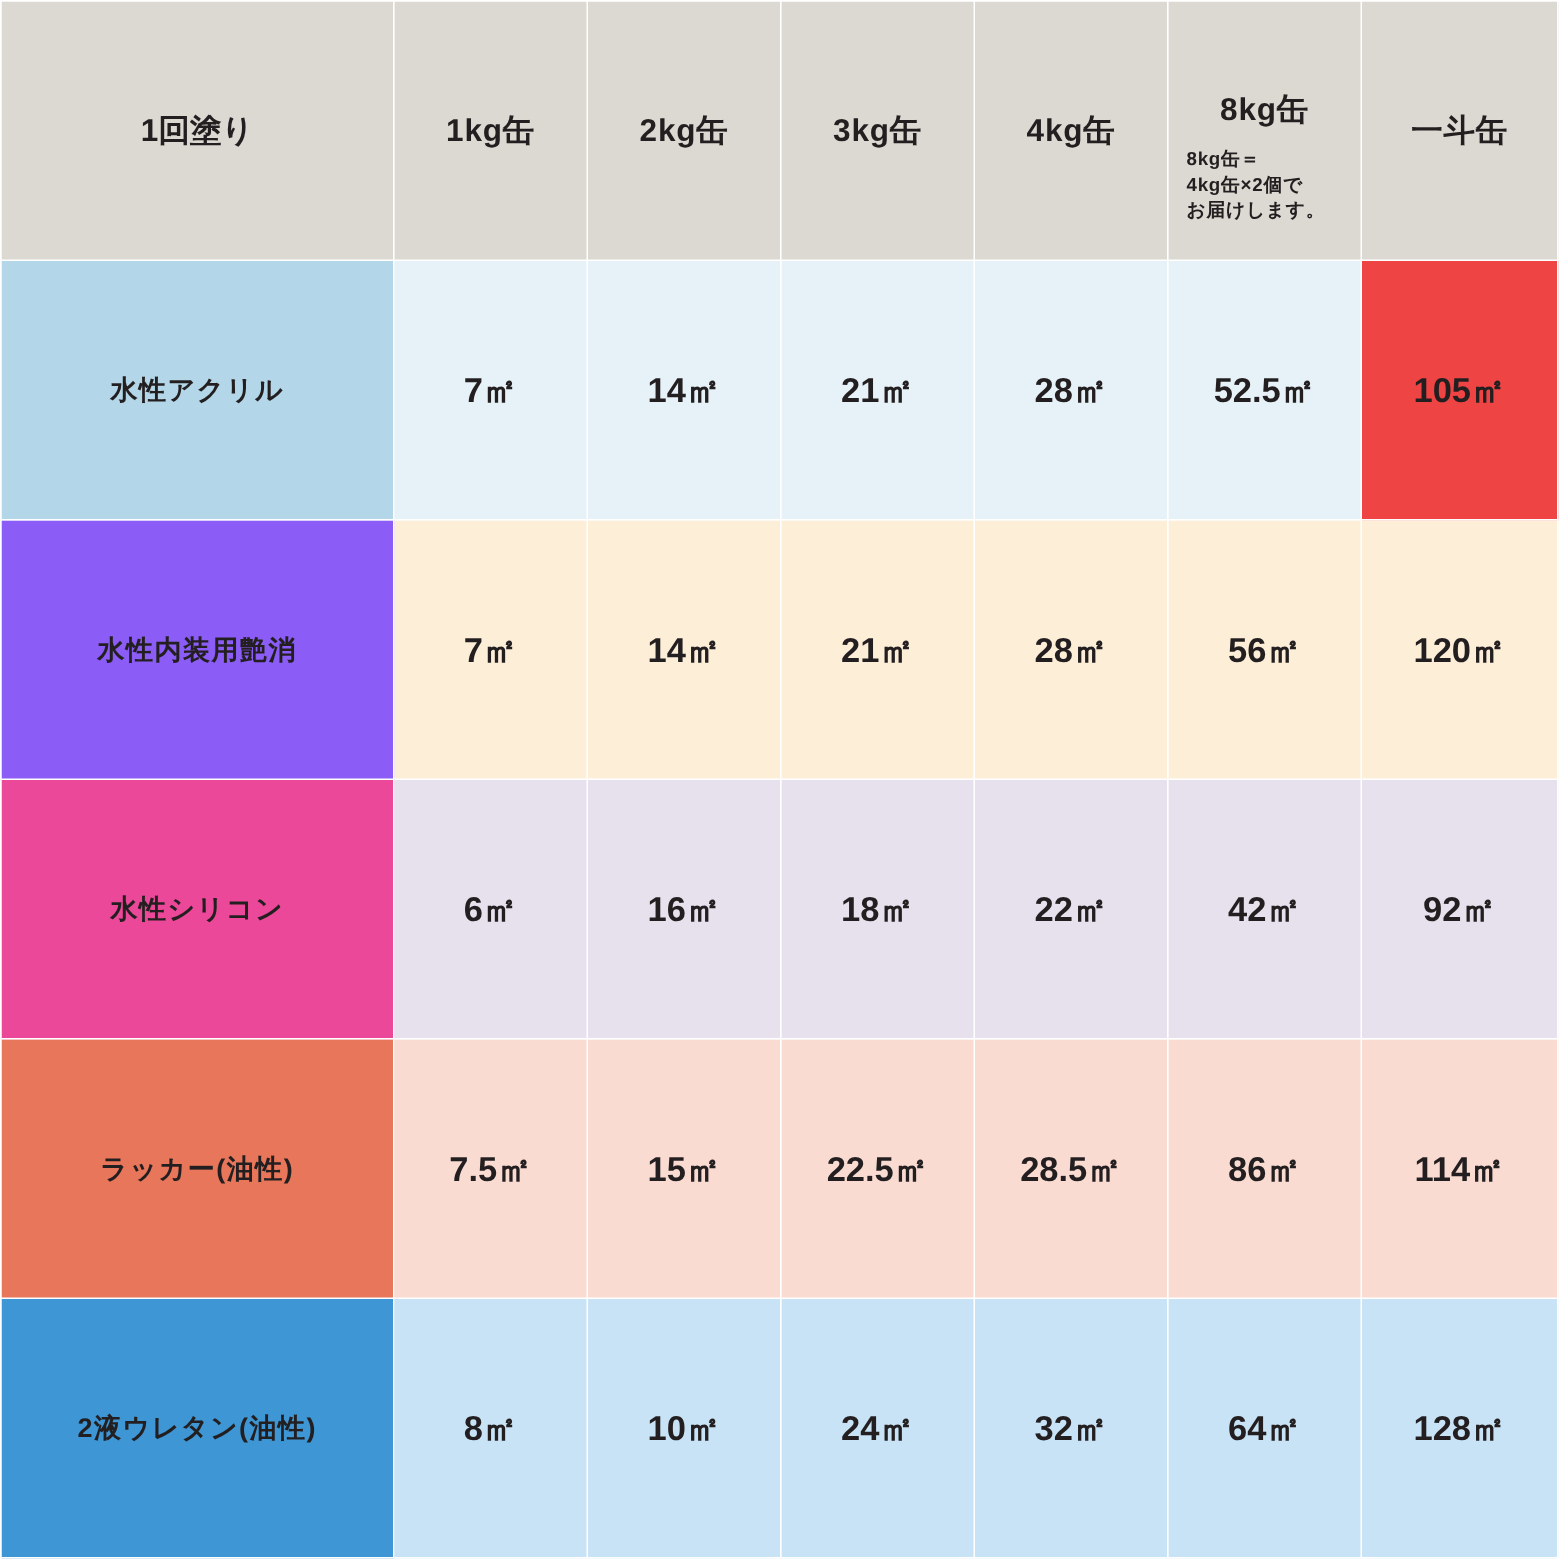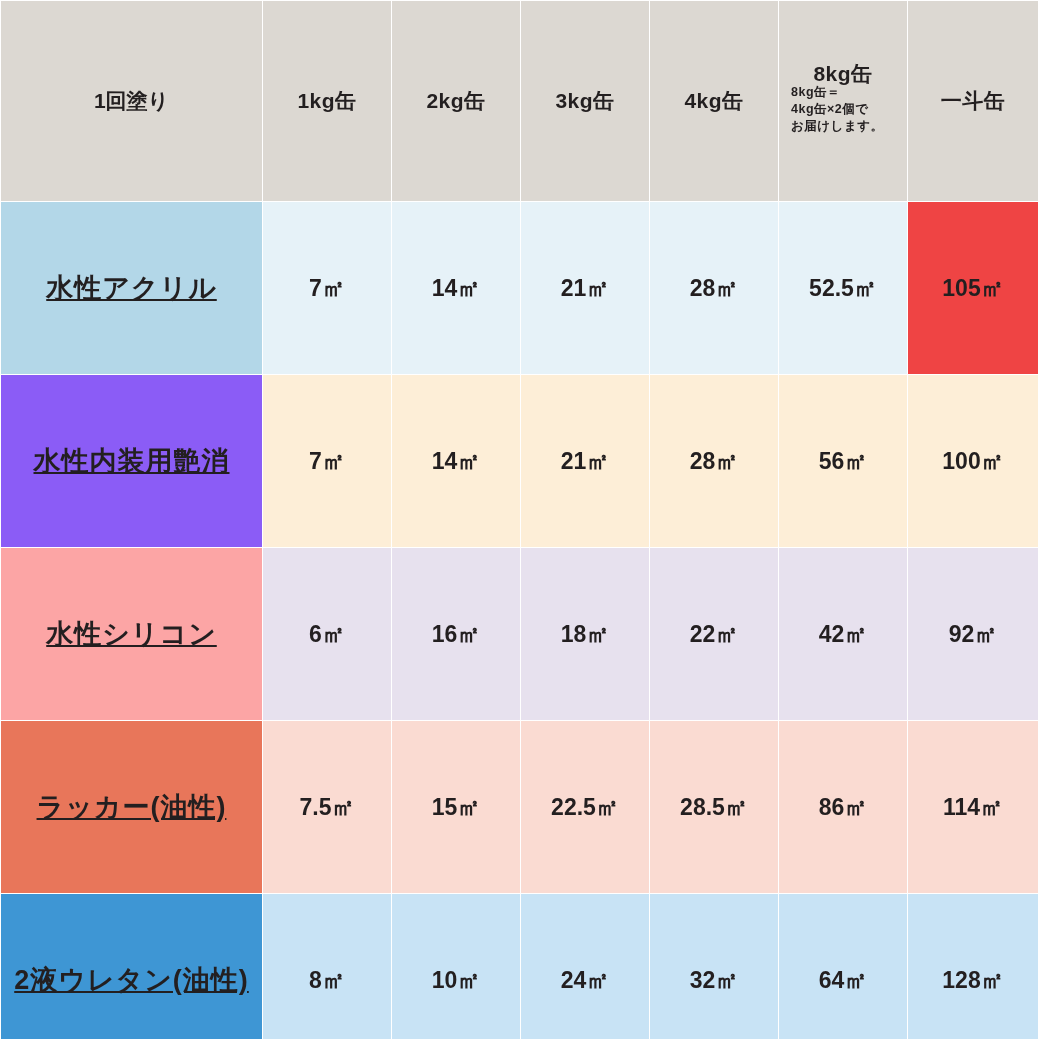--- a/index.html
+++ b/index.html
@@ -44,43 +44,43 @@
   }
   .hdr-label {
     background: #dcd8d2;
     font-size: 21px;
   }
   .hdr-8kg-inner {
     display: flex;
     flex-direction: column;
     align-items: center;
     justify-content: flex-start;
-    height: 200px;
+    height: 172px;
     box-sizing: border-box;
     padding-top: 62px;
   }
   .hdr-8kg-title {
     font-size: 21px;
     font-weight: bold;
     line-height: 1;
   }
   .hdr-8kg-note {
+    margin-top: 14px;
     font-size: 12.5px;
     font-weight: bold;
     line-height: 1.35;
     text-align: left;
     width: 104px;
   }
 
   
   tr.data-row { height: 173px; }
   .row-label {
-    font-size: 27px;
+    font-size: 18px;
     letter-spacing: 1px;
-    text-decoration: underline;
   }
   .value-cell {
     font-size: 23px;
   }
 </style>
 </head>
 <body>
 
 <table id="coverage-table">
   <colgroup>
@@ -118,24 +118,24 @@
       <td class="value-cell" style="background: rgb(230, 242, 248);">52.5㎡</td>
       <td class="value-cell" style="background: #ef4444;">105㎡</td>
     </tr>
     <tr class="data-row">
       <td class="row-label" style="background: #8b5cf6;">水性内装用艶消</td>
       <td class="value-cell" style="background: rgb(253, 238, 215);">7㎡</td>
       <td class="value-cell" style="background: rgb(253, 238, 215);">14㎡</td>
       <td class="value-cell" style="background: rgb(253, 238, 215);">21㎡</td>
       <td class="value-cell" style="background: rgb(253, 238, 215);">28㎡</td>
       <td class="value-cell" style="background: rgb(253, 238, 215);">56㎡</td>
-      <td class="value-cell" style="background: rgb(253, 238, 215);">100㎡</td>
+      <td class="value-cell" style="background: rgb(253, 238, 215);">120㎡</td>
     </tr>
     <tr class="data-row">
-      <td class="row-label" style="background: #fca5a5;">水性シリコン</td>
+      <td class="row-label" style="background: #ec4899;">水性シリコン</td>
       <td class="value-cell" style="background: rgb(231, 225, 238);">6㎡</td>
       <td class="value-cell" style="background: rgb(231, 225, 238);">16㎡</td>
       <td class="value-cell" style="background: rgb(231, 225, 238);">18㎡</td>
       <td class="value-cell" style="background: rgb(231, 225, 238);">22㎡</td>
       <td class="value-cell" style="background: rgb(231, 225, 238);">42㎡</td>
       <td class="value-cell" style="background: rgb(231, 225, 238);">92㎡</td>
     </tr>
     <tr class="data-row">
       <td class="row-label" style="background: rgb(232, 118, 90);">ラッカー(油性)</td>
       <td class="value-cell" style="background: rgb(250, 219, 210);">7.5㎡</td>

